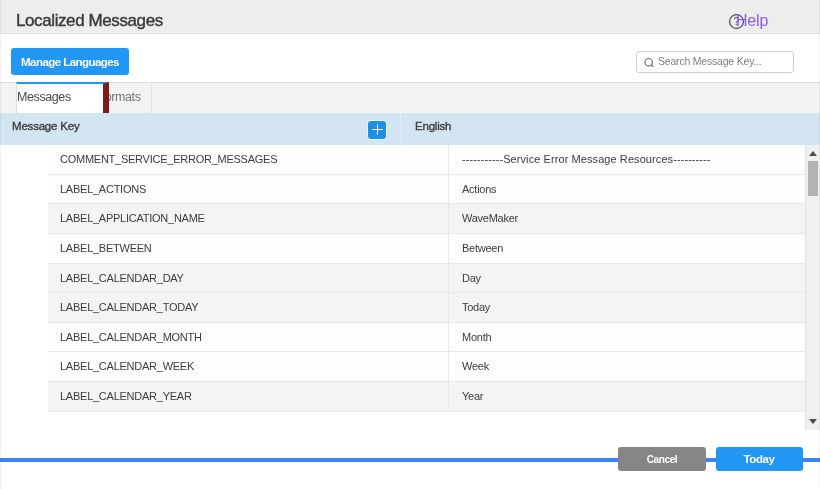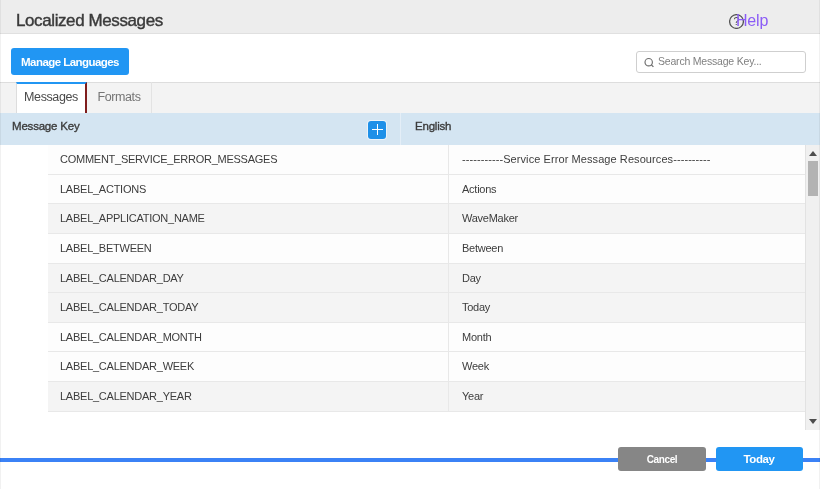--- a/index.html
+++ b/index.html
@@ -14,39 +14,39 @@
     -webkit-text-stroke:0.4px #3a3a3a; }
   .helpicon { position:absolute; left:729px; top:14px; }
   .helptxt { position:absolute; left:736px; top:0; line-height:42px;
     color:#8b5cf6; font-size:16px; letter-spacing:-0.2px; }
 
   
   .btn-blue { background:#2196f3; color:#fff; border:none; border-radius:3px;
     font-weight:bold; font-family:"Liberation Sans", sans-serif; }
   .manage { position:absolute; left:11px; top:48px; width:118px; height:27px;
     font-size:11.5px; letter-spacing:-0.55px; }
-  .search { position:absolute; left:636px; top:51px; width:170px; height:21.5px;
+  .search { position:absolute; left:636px; top:51px; width:158px; height:21.5px;
     border:1px solid #cfcfcf; border-radius:3px; background:#fff; display:flex;
     align-items:center; }
   .search svg { position:absolute; left:6px; top:5.3px; }
   .search span { position:absolute; left:21px; top:0; line-height:19.5px;
     color:#808080; font-size:10.5px; letter-spacing:-0.2px; }
 
   
   .tabbar { position:absolute; left:0; top:82px; width:820px; height:31px;
     background:#f3f3f3; }
   .edgeL, .edgeR { position:absolute; top:0; width:1px; height:489px;
     background:rgba(0,0,0,0.055); z-index:50; }
   .edgeL { left:0; } .edgeR { left:819px; }
   .tabline { position:absolute; left:0; top:82px; width:820px; height:1px;
     background:#dddddd; }
-  .tab-active { position:absolute; left:16px; top:82px; width:71px; height:31px;
+  .tab-active { position:absolute; left:16px; top:82px; width:93px; height:31px;
     background:#fff; border-top:2px solid #2196f3; border-left:1px solid #ddd;
-    border-right:2px solid #7f1d1d; color:#4a4a4a; font-size:12.5px;
-    letter-spacing:-0.4px; text-align:center; line-height:27px; }
+    border-right:6px solid #7f1d1d; color:#4a4a4a; font-size:12.5px;
+    letter-spacing:-0.4px; line-height:27px; }
   .tab { position:absolute; left:87px; top:82px; width:65px; height:31px;
     color:#757575; font-size:12.5px; letter-spacing:-0.4px; text-align:center;
     line-height:31px; border-right:1px solid #e3e3e3; }
 
   
   .thead { position:absolute; left:0; top:113px; width:820px; height:32px;
     background:#d4e5f2; color:#3c3c3c; font-size:11.5px; font-weight:400;
     -webkit-text-stroke:0.35px #3c3c3c; letter-spacing:-0.2px; }
   .thead .c1 { position:absolute; left:12px; top:0; line-height:27px; }
   .thead .c2 { position:absolute; left:415px; top:0; line-height:27px; }

